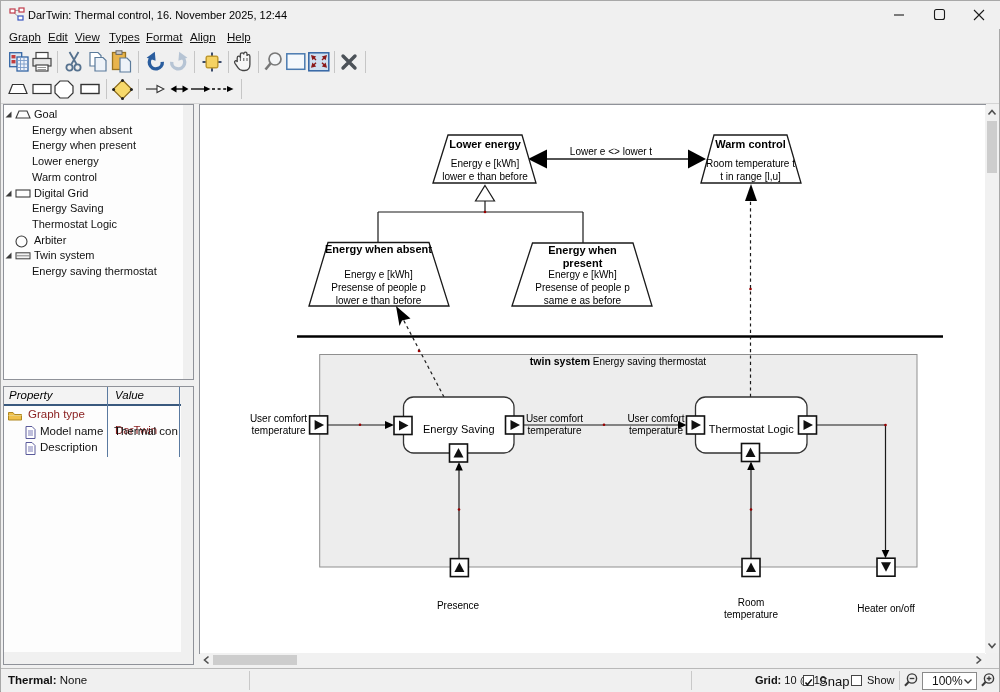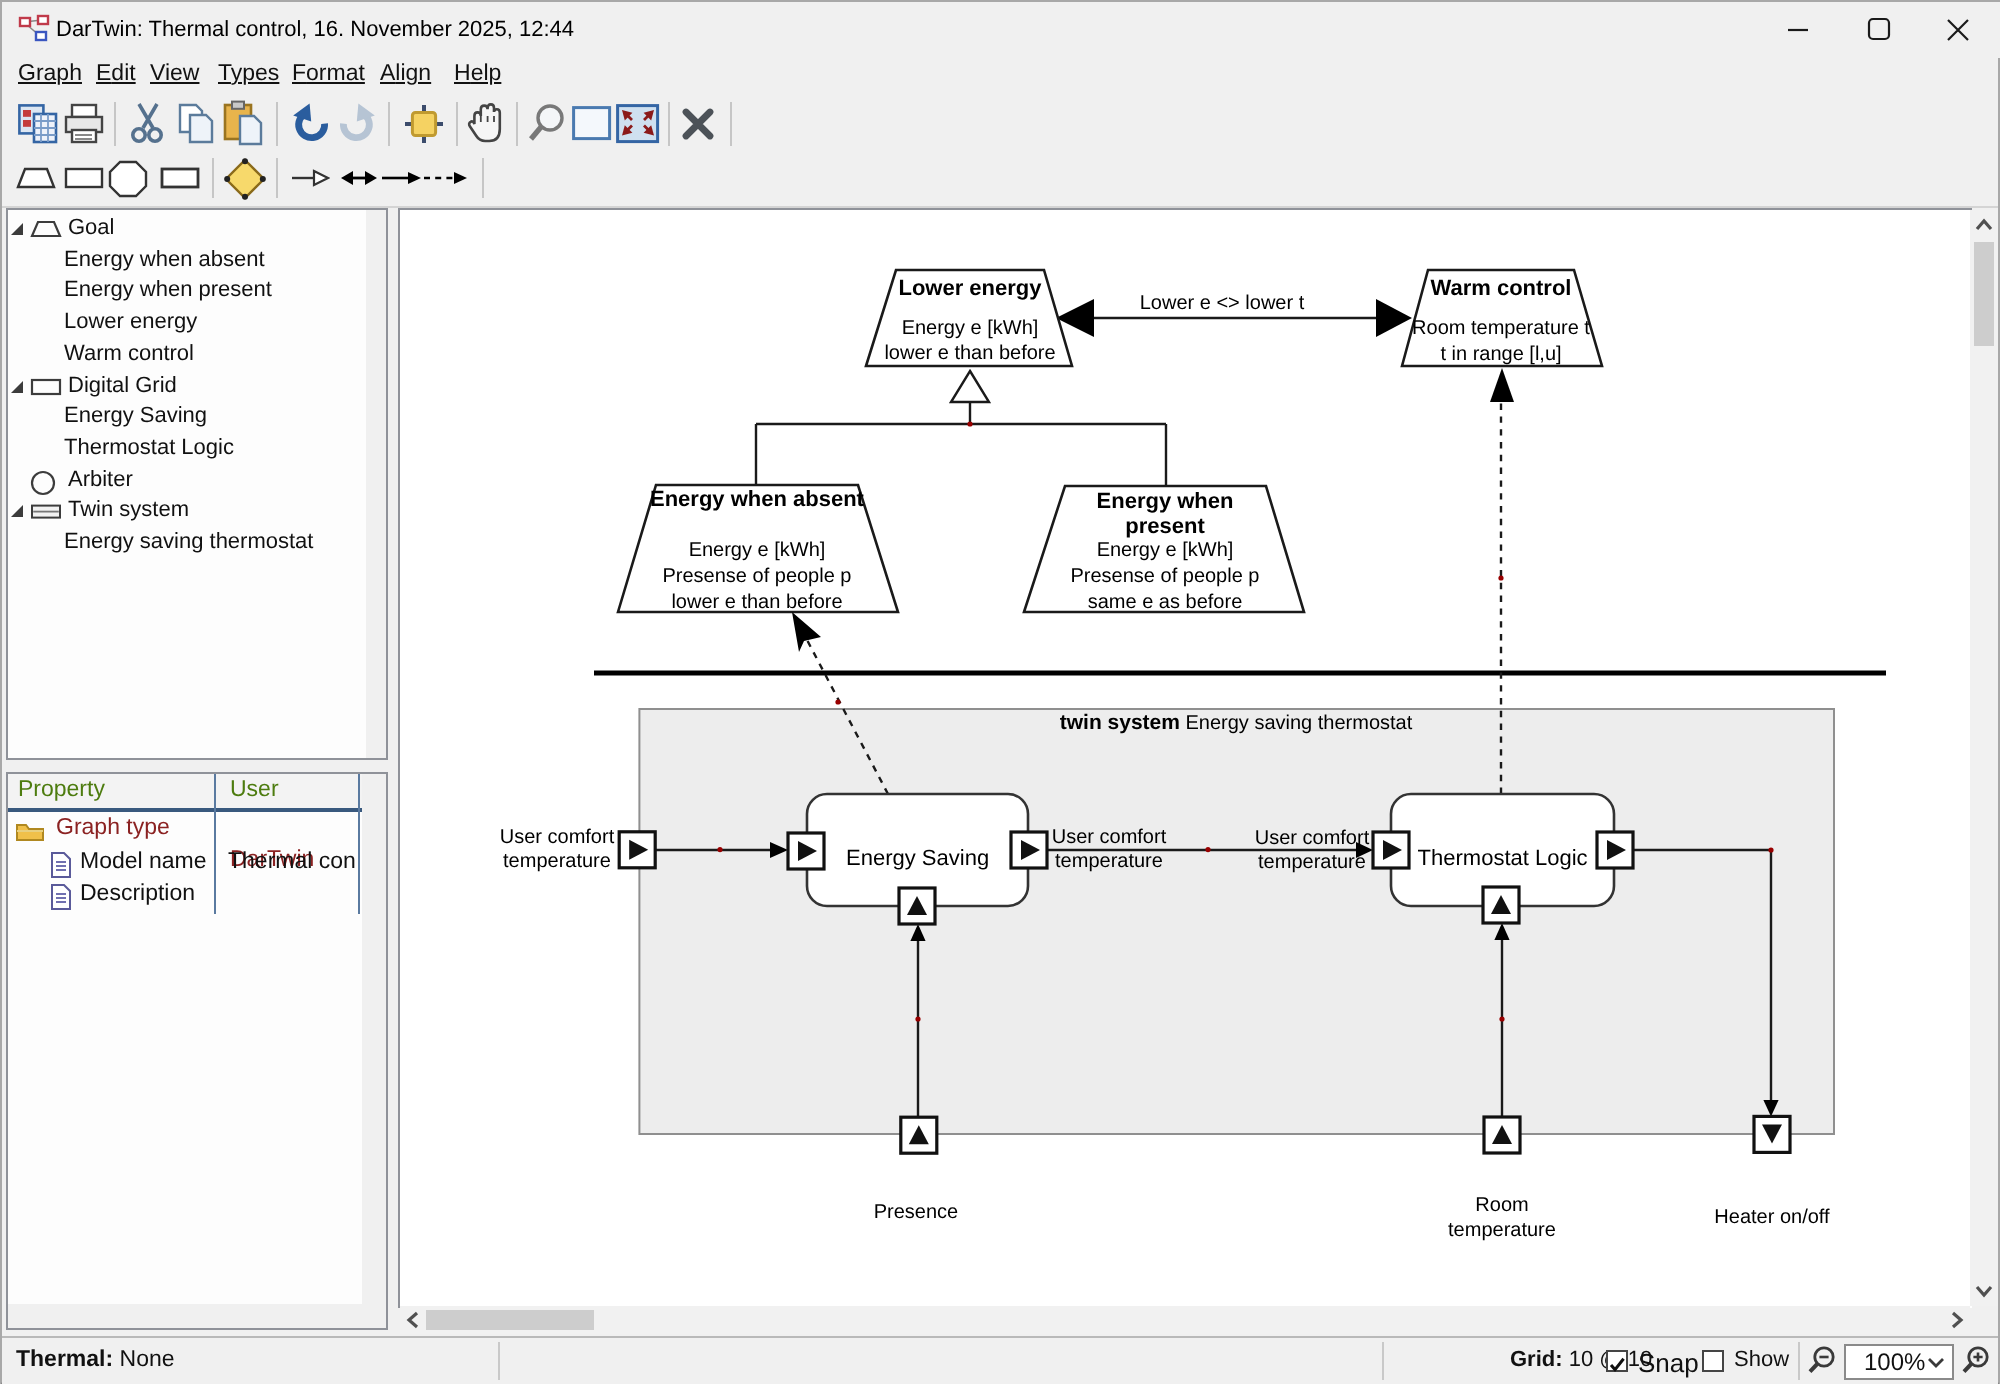--- a/index.html
+++ b/index.html
@@ -26,21 +26,21 @@
   
   .treepanel{position:absolute;left:2px;top:103px;width:189px;height:274px;
              border:1px solid #8f9299;background:#fdfdfd;overflow:hidden;}
   .treestrip{position:absolute;right:0;top:0;width:10px;height:100%;background:#f0f0f0;}
   .trow{position:absolute;left:0;height:16px;font-size:11px;color:#111;white-space:nowrap;}
   .proppanel{position:absolute;left:2px;top:385px;width:189px;height:277px;
              border:1px solid #8f9299;background:#fdfdfd;overflow:hidden;}
   .pstripr{position:absolute;right:0;top:0;width:12px;height:100%;background:#f0f0f0;}
   .pstripb{position:absolute;left:0;bottom:0;width:100%;height:12px;background:#f0f0f0;}
   .phead{position:absolute;left:0;top:0;width:177px;height:17px;background:#f3f3f3;
-         border-bottom:2px solid #39597e;font-size:12px;color:#4d7c0f;}
+         border-bottom:2px solid #39597e;font-size:12px;color:#000000;font-style:italic;}
   .prow{position:absolute;font-size:11.5px;white-space:nowrap;}
   
   .canvas{position:absolute;left:198px;top:103px;width:786px;height:549px;
           border-left:1px solid #8f9299;border-top:1px solid #8f9299;background:#ffffff;}
   
   .hscroll{position:absolute;left:199px;top:652px;width:785px;height:14px;background:#f1f1f1;}
   .hthumb{position:absolute;left:13px;top:2px;width:84px;height:10px;background:#cdcdcd;}
   .vscroll{position:absolute;left:984px;top:104px;width:14px;height:548px;background:#f1f1f1;}
   .vthumb{position:absolute;left:2px;top:16px;width:10px;height:52px;background:#cdcdcd;}
   
@@ -248,21 +248,21 @@
       </div>
     <div class="trow" style="top:159px">
         <span style="position:absolute;left:28px;top:1px">Energy saving thermostat</span>
       </div>
   </div>
   <div class="proppanel">
     <div class="pstripr"></div>
     <div class="pstripb"></div>
     <div class="phead">
         <span style="position:absolute;left:5px;top:2px;font-size:11.5px">Property</span>
-      <span style="position:absolute;left:111px;top:2px;font-size:11.5px">User</span>
+      <span style="position:absolute;left:111px;top:2px;font-size:11.5px">Value</span>
       </div>
     <div style="position:absolute;left:103px;top:0;width:1px;height:70px;background:#5a7aa0"></div>
     <div style="position:absolute;left:175px;top:0;width:1px;height:70px;background:#5a7aa0"></div>
     <div class="prow" style="left:0;top:21px;color:#8b2222">
       <svg style="position:absolute;left:4px;top:2px" width="14" height="11">
           <path d="M0.5 2.5 L0.5 10 L13.5 10 L13.5 4.5 L6.5 4.5 L5 2.5 Z" fill="#f0c04a" stroke="#b08820" stroke-width="1"></path>
           <path d="M0.5 5.5 H13.5" stroke="#e8d080" stroke-width="1"></path>
         </svg>
       <span style="position:absolute;left:24px;top:0">Graph type</span>
       <span style="position:absolute;left:111px;top:16px">DarTwin</span>

